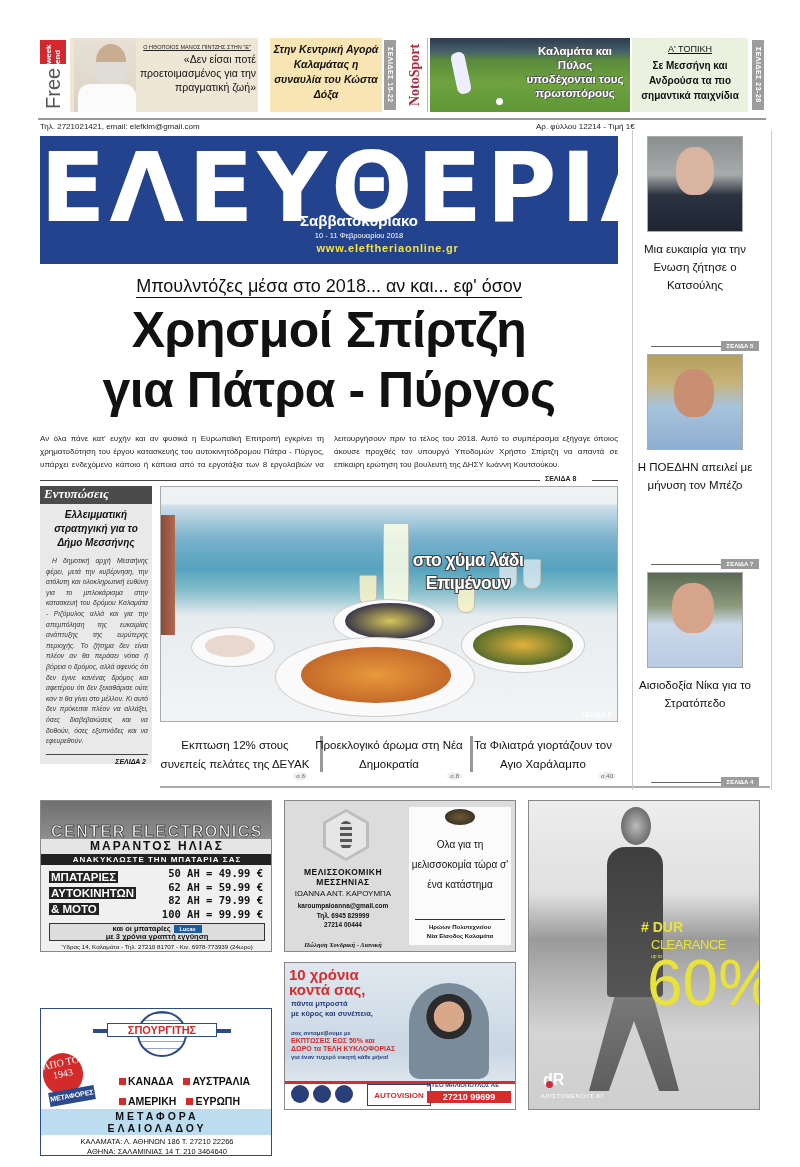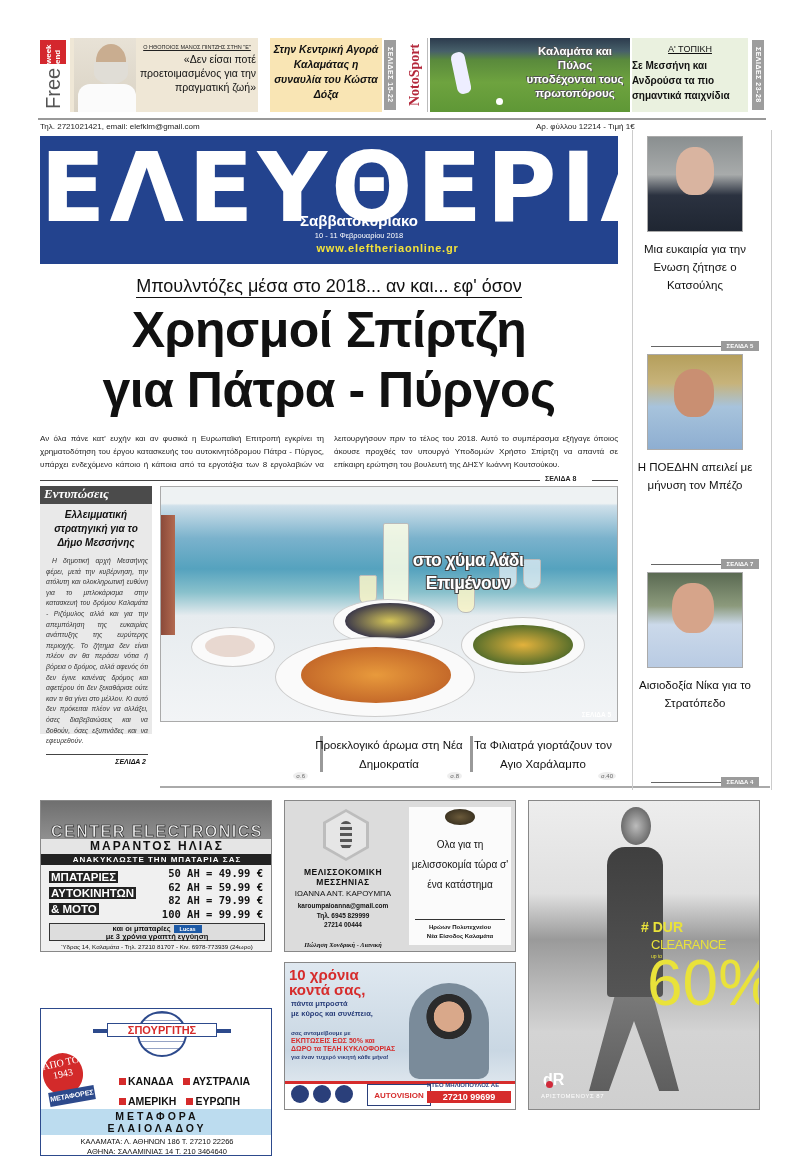--- a/index.html
+++ b/index.html
@@ -30,21 +30,21 @@
 
   .notosport { left: 402px; top: 38px; width: 26px; height: 74px; border-left: 1px solid #bbb; color:#b4283b; font-family: "Liberation Serif", serif; font-weight:bold; font-size:14px; writing-mode: vertical-rl; transform: rotate(180deg); display:flex; align-items:center; justify-content:center; }
 
   .teaser3 { left: 430px; top: 38px; width: 200px; height: 74px; background: linear-gradient(180deg, #2c3b4d 0%, #47606a 18%, #5a8a3c 30%, #6ea33f 60%, #5f9736 100%); overflow:hidden; }
   .teaser3 .player { position:absolute; left:24px; top:14px; width:14px; height:42px; background:#eef; border-radius:6px; transform: rotate(-12deg); }
   .teaser3 .ball { position:absolute; left:66px; top:60px; width:7px; height:7px; border-radius:50%; background:#fff; }
   .teaser3 .txt { position:absolute; left:92px; top:6px; width:106px; color:#fff; font-size:11.5px; line-height:14px; font-weight:bold; text-align:center; text-shadow: 1px 1px 0 #555, -1px -1px 0 #555; }
 
   .teaser4 { left: 632px; top: 38px; width: 116px; height: 74px; background: #eaf1df; }
   .teaser4 .kicker { position:absolute; left:0; top:6px; width:116px; text-align:center; font-size:9px; text-decoration: underline; color:#111; }
-  .teaser4 .txt { position:absolute; left:0; top:20px; width:116px; font-size:10px; line-height:15px; font-weight:bold; color:#111; }
+  .teaser4 .txt { position:absolute; left:0; top:20px; width:116px; text-align:center; font-size:10px; line-height:15px; font-weight:bold; color:#111; }
 
   .rule-top { left: 38px; top: 118px; width: 728px; height: 2px; background: #999; }
   .contact { left: 40px; top: 122px; font-size: 8px; color:#222; }
   .issue { left: 536px; top: 122px; font-size: 8px; color:#222; }
 
   
   .masthead { left: 40px; top: 136px; width: 578px; height: 128px; background: #23438e; }
   .masthead .logo { position:absolute; left: 0; top: 2px; width: 578px; text-align:center; font-family: "DejaVu Sans", sans-serif; font-weight: bold; font-size: 96px; letter-spacing: 4px; color: #fff; line-height: 100px; }
   .masthead .edition { position:absolute; left:0; top: 76px; width: 578px; text-align:center; color:#fff; font-weight:bold; font-size:15px; padding-left:60px; }
   .masthead .date { position:absolute; left:0; top: 95px; width: 578px; text-align:center; color:#fff; font-size:7.5px; padding-left:60px; }
@@ -67,21 +67,21 @@
   .feature .title { position:absolute; left: 0; top: 104px; width: 124px; text-align:center; font-size: 11.5px; line-height: 18px; color:#111; }
   .feature .pg-rule { position:absolute; left: 18px; width: 70px; height: 1px; background:#666; }
   .feature .pg { position:absolute; left: 88px; width: 38px; height: 10px; background:#9b9b9b; color:#fff; font-size: 6px; font-weight:bold; text-align:center; line-height:10px; }
 
   .p1 { background: linear-gradient(180deg,#8a8f90 0%, #a8abab 40%, #2b3240 62%, #1f2632 100%); }
   .p2 { background: linear-gradient(180deg,#b59f5c 0%, #c7b37a 30%, #a7c3dc 55%, #8eaed1 100%); }
   .p3 { background: linear-gradient(180deg,#5a6a52 0%, #8c9a7c 35%, #cbd9ea 55%, #b9cbe3 100%); }
   .face { position:absolute; border-radius: 45% 45% 42% 42%; }
 
   
-  .oped { left: 40px; top: 486px; width: 112px; height: 248px; background:#e9e9e9; }
+  .oped { left: 40px; top: 486px; width: 112px; height: 278px; background:#e9e9e9; }
   .oped .bar { position:absolute; left:0; top:0; width:112px; height:18px; background:#4b4b4b; }
   .oped .bar span { position:absolute; left:4px; top:0px; color:#fff; font-family:"Liberation Serif", serif; font-style: italic; font-weight: bold; font-size: 13px; }
   .oped .title { position:absolute; left:4px; top:22px; width:104px; text-align:center; font-size: 10px; line-height: 14px; font-weight:bold; font-style: italic; color:#111; }
   .oped .text { position:absolute; left:6px; top:70px; width:102px; font-size: 6.8px; line-height: 10.6px; font-style: italic; color:#333; text-align: justify; text-indent: 6px; }
   .oped .rule { position:absolute; left:6px; top:268px; width:102px; height:1px; background:#444; }
   .oped .pg { position:absolute; right:6px; top:272px; font-size:7px; font-weight:bold; font-style: italic; color:#111; }
 
   
   .photostory { left: 160px; top: 486px; width: 458px; height: 236px; border:1px solid #aaa; background: linear-gradient(180deg, #eef2f3 0%, #eef2f3 7%, #cfe0ea 8%, #7ab2cc 22%, #55a2be 35%, #89c1cc 45%, #e7ecef 55%, #f2f4f6 100%); overflow:hidden; }
   .photostory .kicker { position:absolute; left:0; top:0; width:458px; height:18px; background:#eef1f2; }
@@ -253,20 +253,21 @@
   <div class="food" style="left:140px;top:160px;width:150px;height:56px;background:radial-gradient(#e89a3c,#c56a2a 70%);"></div>
   <div class="headline">
     <div>στο χύμα λάδι</div>
     <div>Επιμένουν</div>
   </div>
   <div class="pg">ΣΕΛΙΔΑ 5</div>
 </div>
 
 <div class="abs briefs">
   <div class="brief" style="left:0;">
+    <div class="title">Εκπτωση 12% στους συνεπείς πελάτες της ΔΕΥΑΚ</div>
     <div class="pg">σ.6</div>
   </div>
   <div class="brief-div" style="left:160px;"></div>
   <div class="brief" style="left:154px;">
     <div class="title">Προεκλογικό άρωμα στη Νέα Δημοκρατία</div>
     <div class="pg">σ.8</div>
   </div>
   <div class="brief-div" style="left:310px;"></div>
   <div class="brief" style="left:308px;">
     <div class="title">Τα Φιλιατρά γιορτάζουν τον Αγιο Χαράλαμπο</div>

